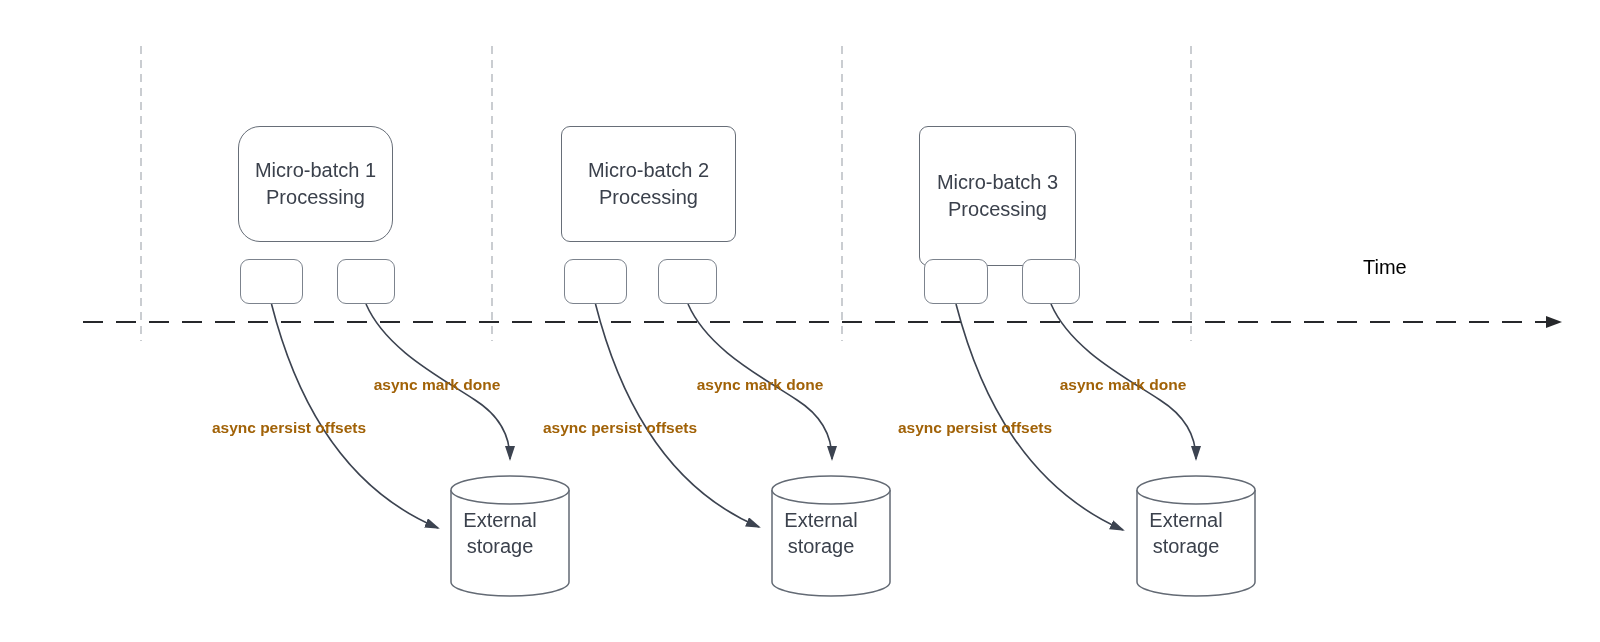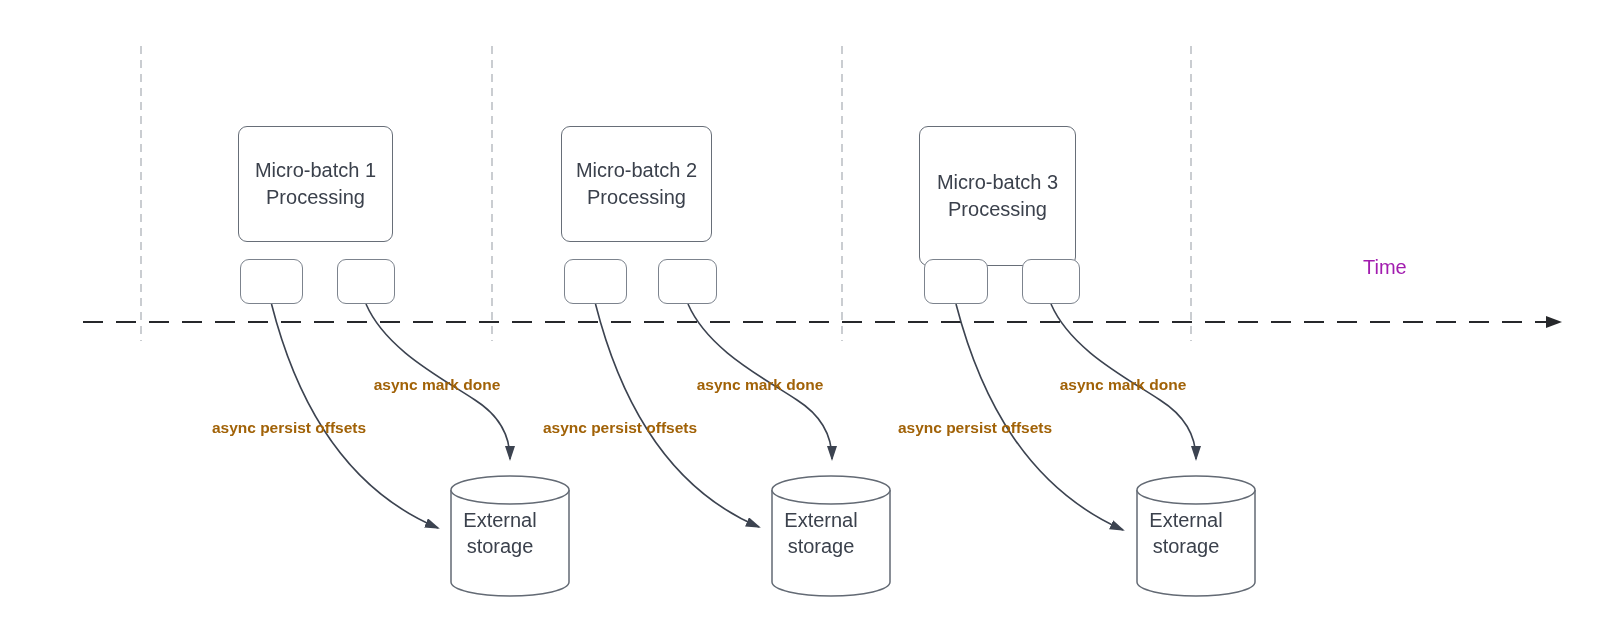--- a/index.html
+++ b/index.html
@@ -55,21 +55,21 @@
   .storage-text {
     position: absolute;
     width: 98px;
     text-align: center;
     color: #3b414c;
     font-size: 20px;
     line-height: 26px;
   }
   .time-label {
     position: absolute;
-    color: #a21caf;
+    color: #000000;
     font-size: 20px;
     white-space: nowrap;
   }
 </style>
 </head>
 <body>
 
 <div class="canvas">
 
   <svg class="strokes" viewBox="0 0 1600 642" xmlns="http://www.w3.org/2000/svg">
@@ -105,34 +105,34 @@
     <g>
       <path d="M 772,490 V 582 A 59 14 0 0 0 890,582 V 490" fill="#ffffff" stroke="#636a74" stroke-width="1.5"></path>
       <ellipse cx="831" cy="490" rx="59" ry="14" fill="#ffffff" stroke="#636a74" stroke-width="1.5"></ellipse>
     </g>
     <g>
       <path d="M 1137,490 V 582 A 59 14 0 0 0 1255,582 V 490" fill="#ffffff" stroke="#636a74" stroke-width="1.5"></path>
       <ellipse cx="1196" cy="490" rx="59" ry="14" fill="#ffffff" stroke="#636a74" stroke-width="1.5"></ellipse>
     </g>
   </svg>
 
-  <div class="proc-box" style="left:238px; top:126px; width:155px; height:116px;">
+  <div class="proc-box" style="left:238px; top:126px; width:155px; height:116px;border-radius:22px;">
     <span>Micro-batch 1</span>
     <span>Processing</span>
   </div>
   <div class="task-box" style="left:240px; top:259px; width:63px; height:45px;"></div>
   <div class="task-box" style="left:337px; top:259px; width:58px; height:45px;"></div>
   <div class="flow-label" style="left:289px; top:419px;">async persist offsets</div>
   <div class="flow-label" style="left:437px; top:376px;">async mark done</div>
   <div class="storage-text" style="left:451px; top:507px;">
     <div>External</div>
     <div>storage</div>
   </div>
 
-  <div class="proc-box" style="left:561px; top:126px; width:151px; height:116px;">
+  <div class="proc-box" style="left:561px; top:126px; width:175px; height:116px;">
     <span>Micro-batch 2</span>
     <span>Processing</span>
   </div>
   <div class="task-box" style="left:564px; top:259px; width:63px; height:45px;"></div>
   <div class="task-box" style="left:658px; top:259px; width:59px; height:45px;"></div>
   <div class="flow-label" style="left:620px; top:419px;">async persist offsets</div>
   <div class="flow-label" style="left:760px; top:376px;">async mark done</div>
   <div class="storage-text" style="left:772px; top:507px;">
     <div>External</div>
     <div>storage</div>

